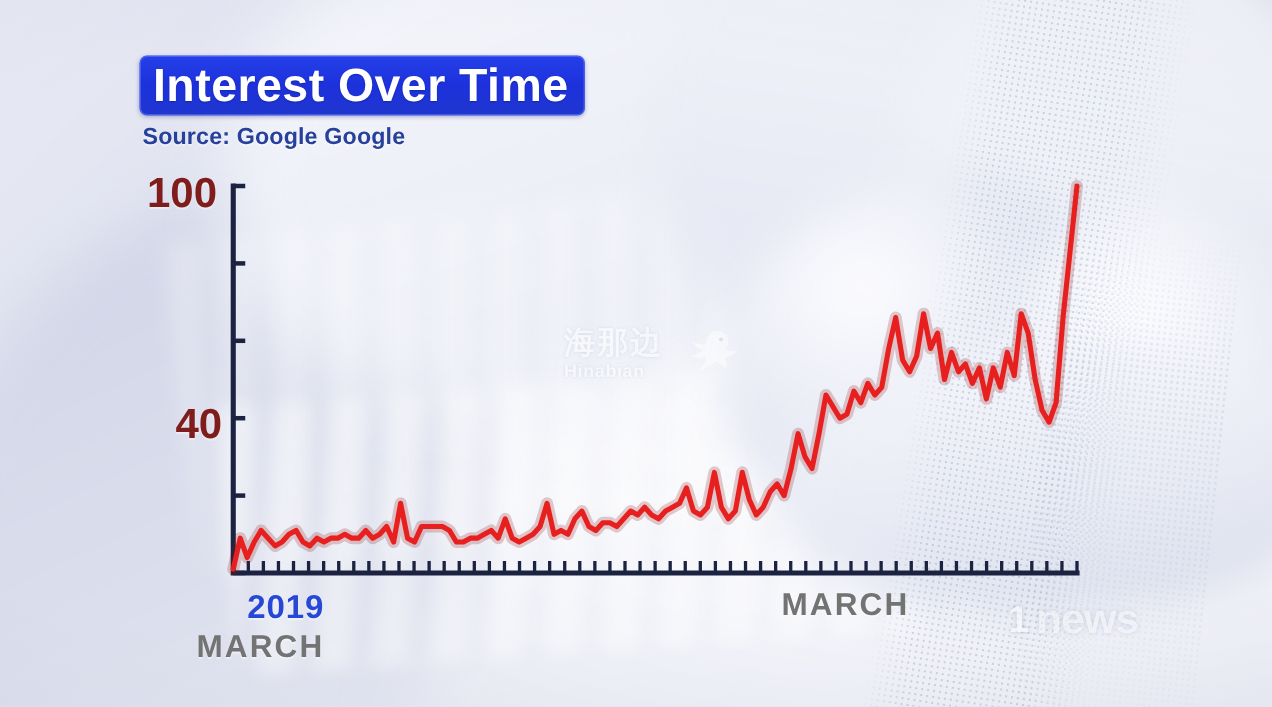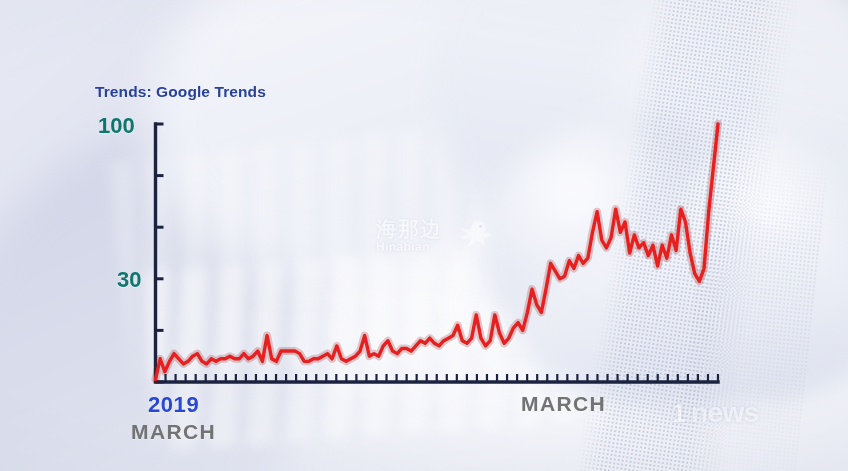--- a/index.html
+++ b/index.html
@@ -102,26 +102,26 @@
     font-size:31px;font-weight:700;color:#fff;letter-spacing:.3px;
     white-space:nowrap;text-shadow:0 1px 1px rgba(0,20,90,.35);
   }
   .subtitle{
     position:absolute;left:95px;top:83px;
     font-size:15.5px;font-weight:700;color:#27409c;letter-spacing:.1px;
     text-shadow:0 1px 1px rgba(255,255,255,.5);
   }
 
   
-  .ylab{position:absolute;font-size:22px;font-weight:700;color:#0f766e;
+  .ylab{position:absolute;font-size:28px;font-weight:700;color:#7f1d1d;
         text-shadow:0 1px 1px rgba(255,255,255,.45);}
   .ylab-100{left:98px;top:113px;}
   .ylab-50{left:117px;top:267px;}
 
-  .xlab{position:absolute;text-align:center;line-height:1.25;}
+  .xlab{position:absolute;text-align:right;line-height:1.25;}
   .xlab .yr{font-size:22px;font-weight:700;color:#2747d6;letter-spacing:.6px;
             text-shadow:0 1px 1px rgba(255,255,255,.45);}
   .xlab .mo{font-size:21px;font-weight:700;color:#737373;letter-spacing:1.4px;
             text-shadow:0 1px 1px rgba(255,255,255,.45);}
   .xlab-1{left:131px;top:391px;}
   .xlab-2{left:521px;top:391px;}
 
   
   #chart{position:absolute;left:0;top:0;}
 
@@ -166,24 +166,27 @@
     <div class="wm-text">
       <span class="wm-cn">海那边</span>
       <span class="wm-en">Hinabian</span>
     </div>
     <svg class="wm-logo" viewBox="0 0 48 44">
       <path d="M30 6c5 0 9 3.4 9 8 0 2.2-1 4.2-2.6 5.6 3 1 6.4 1.4 9.6 1-2.4 3-6 5-9.8 5.4 1.8 2.4 2 5.6.6 8.2-1.6-3-4.4-5-7.6-5.6-3 3.4-7.4 5.6-12 6 3-2.4 5-5.6 5.8-9.2-4 1.4-8.6 1-12.4-1.2 3.6-.2 7-1.6 9.6-4-3.6-1-6.8-3.4-8.6-6.8 3.2 2 7 3 10.8 2.6C23.2 12 24.6 8.8 27 6.6c.8-.4 1.8-.6 3-.6z" fill="#ffffff" opacity="0.92"></path>
       <circle cx="33.5" cy="12.5" r="1.5" fill="#c9cfe2"></circle>
     </svg>
   </div>
 
-  <div class="subtitle">Trends: Google Trends</div>
+  <div class="title-banner">
+    <span class="title-text">Interest Over Time</span>
+  </div>
+  <div class="subtitle">Source: Google Google</div>
 
   <div class="ylab ylab-100">100</div>
-  <div class="ylab ylab-50">30</div>
+  <div class="ylab ylab-50">40</div>
 
   <div class="xlab xlab-1">
     <div class="yr">2019</div>
     <div class="mo">MARCH</div>
   </div>
   <div class="xlab xlab-2">
     <div class="mo">MARCH</div>
   </div>
 
   <svg id="chart" width="848" height="471">

